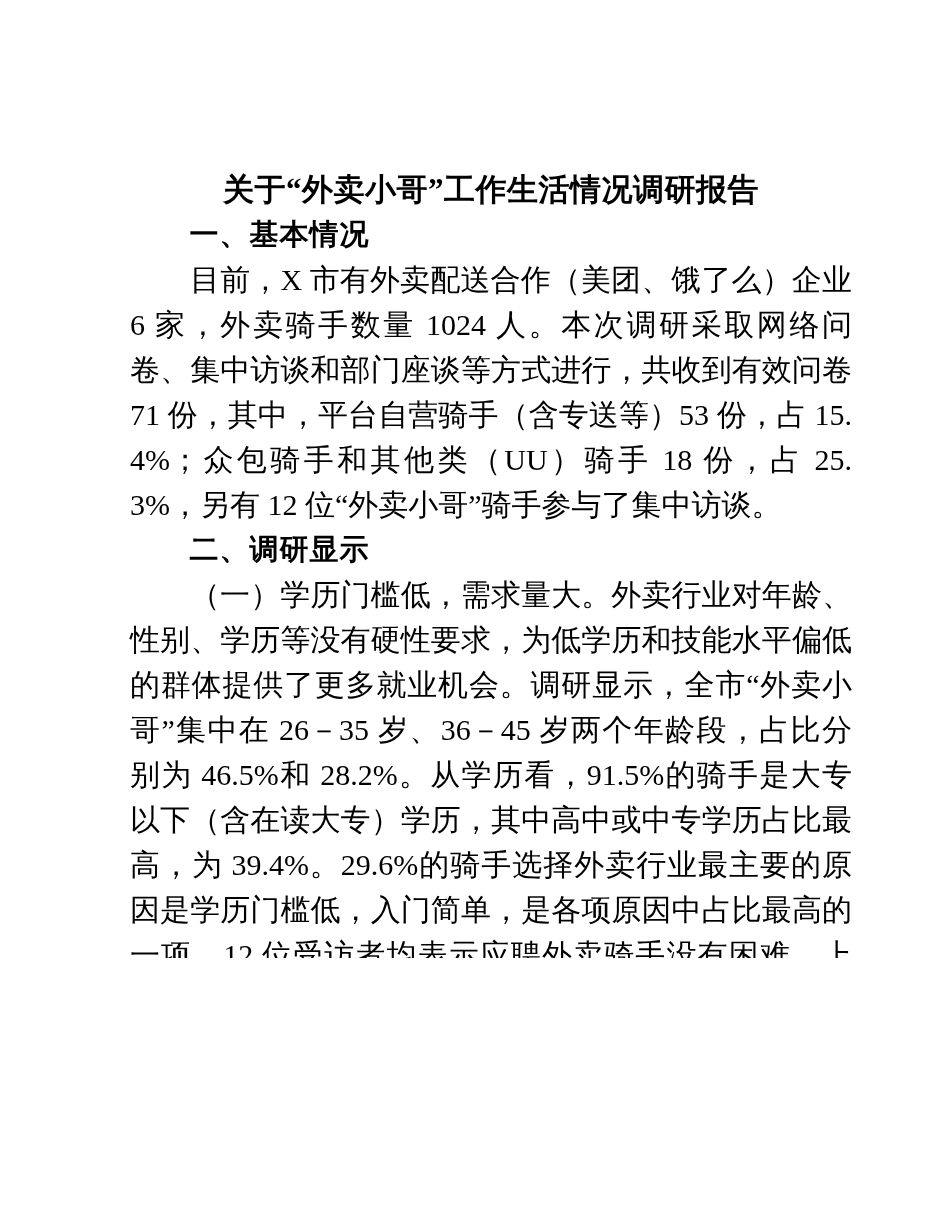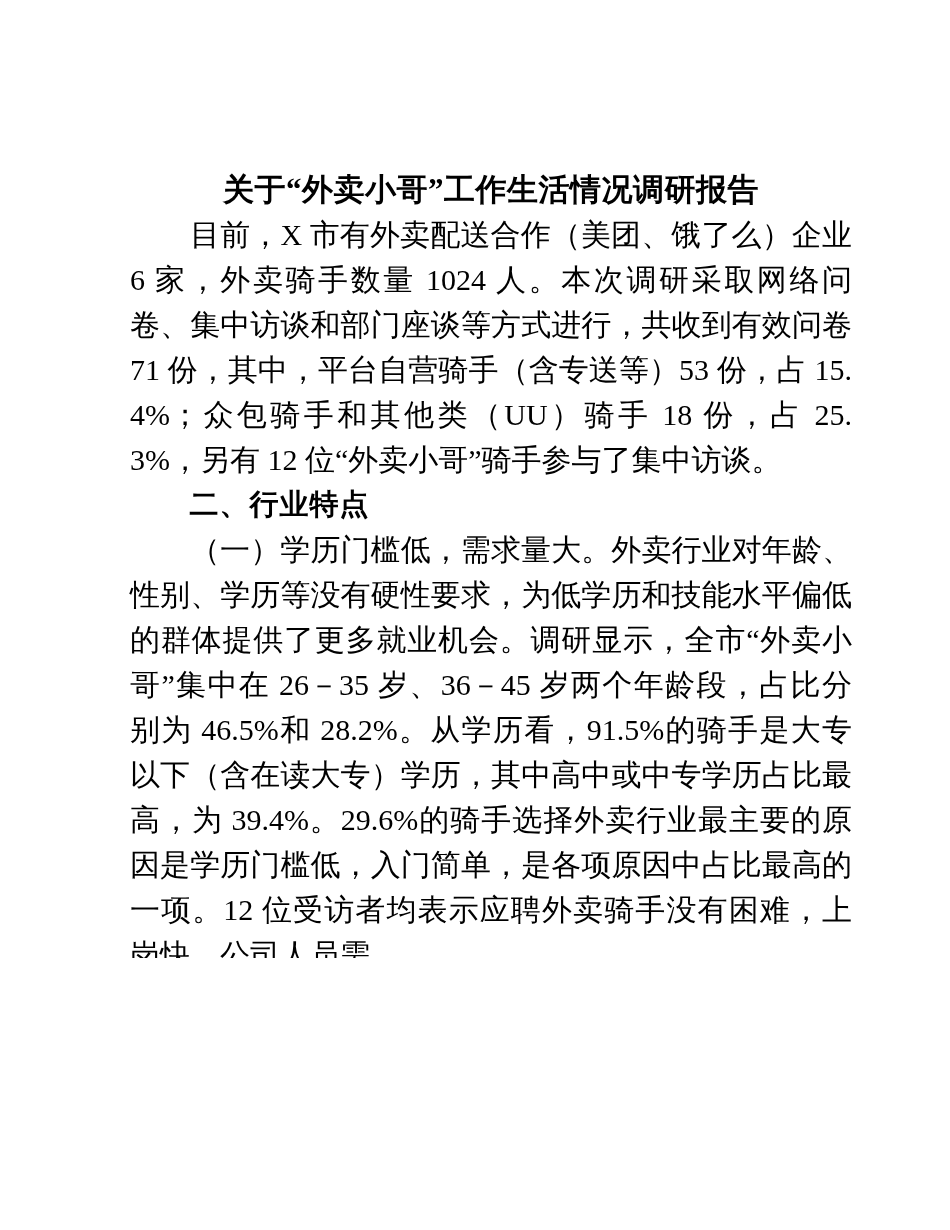--- a/index.html
+++ b/index.html
@@ -61,21 +61,22 @@
 </style>
 </head>
 <body>
 
 <div class="page">
   <div class="content">
 
     <h1 class="doc-title">关于“外卖小哥”工作生活情况调研报告</h1>
 
 
+    <h2 class="section-heading">一、基本情况</h2>
 
     <p class="para">目前，X 市有外卖配送合作（美团、饿了么）企业 6 家，外卖骑手数量 1024 人。本次调研采取网络问卷、集中访谈和部门座谈等方式进行，共收到有效问卷 71 份，其中，平台自营骑手（含专送等）53 份，占 15.4%；众包骑手和其他类（UU）骑手 18 份，占 25.3%，另有 12 位“外卖小哥”骑手参与了集中访谈。</p>
 
-    <h2 class="section-heading">二、行业特点</h2>
+    <h2 class="section-heading">二、调研显示</h2>
 
     <p class="para">（一）学历门槛低，需求量大。外卖行业对年龄、性别、学历等没有硬性要求，为低学历和技能水平偏低的群体提供了更多就业机会。调研显示，全市“外卖小哥”集中在 26－35 岁、36－45 岁两个年龄段，占比分别为 46.5%和 28.2%。从学历看，91.5%的骑手是大专以下（含在读大专）学历，其中高中或中专学历占比最高，为 39.4%。29.6%的骑手选择外卖行业最主要的原因是学历门槛低，入门简单，是各项原因中占比最高的一项。12 位受访者均表示应聘外卖骑手没有困难，上岗快，公司人员需</p>
 
   </div>
 </div>
 
 </body></html>

